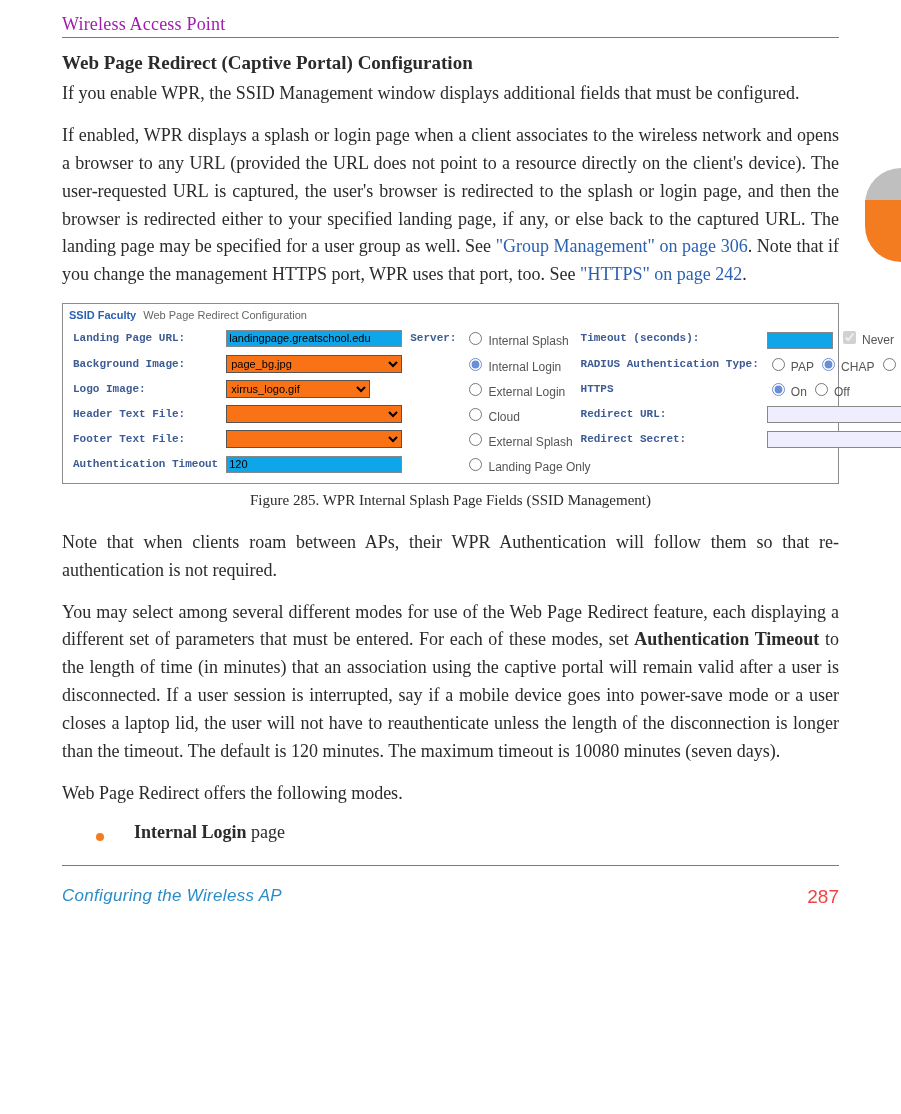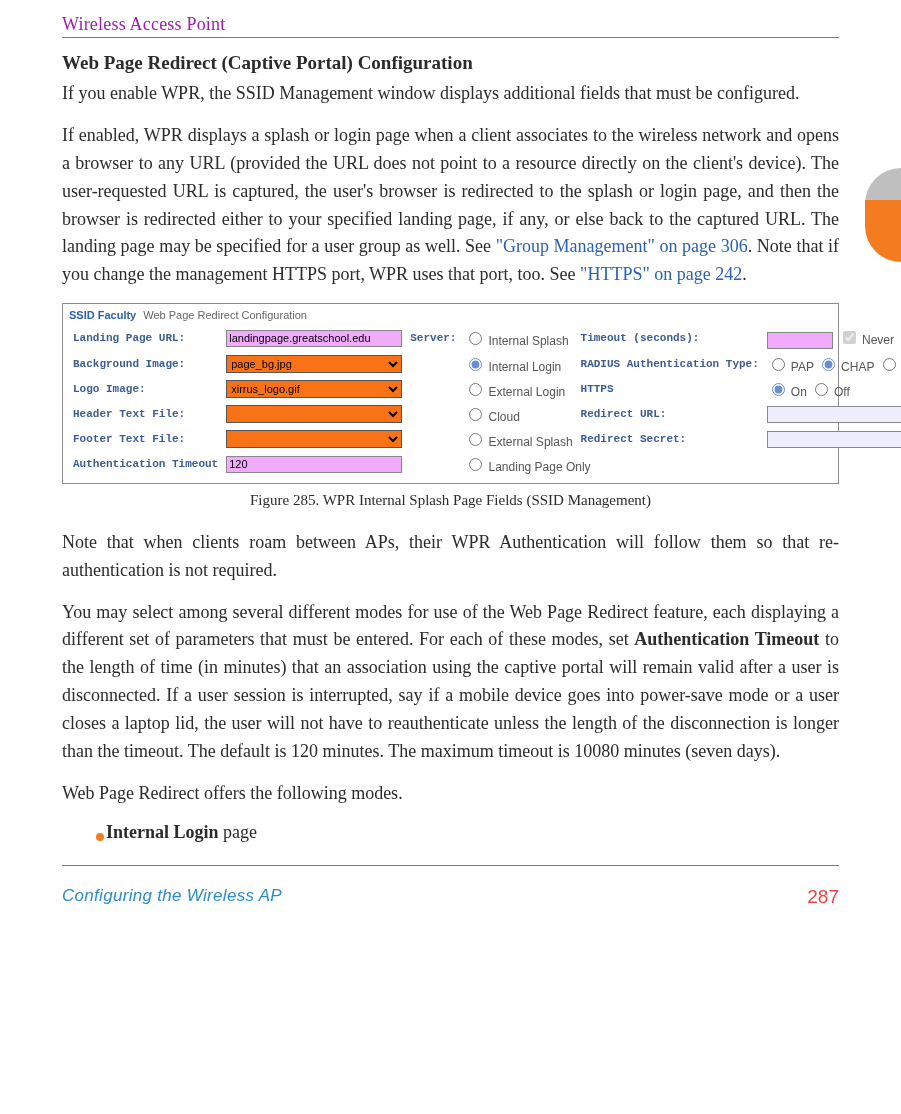--- a/index.html
+++ b/index.html
@@ -66,42 +66,42 @@
 }
 .figure .titlebar .grey { color:#666; font-weight:normal; margin-left:4px; }
 .figure table { border-collapse: collapse; width: 100%; }
 .figure td { padding: 3px 4px; vertical-align: middle; white-space: nowrap; }
 .figure td.label { color:#3d5b94; font-weight:bold; width:120px;font-family:Liberation Mono, monospace; }
 .figure input[type=text] {
   border: 1px solid #888;
   height: 15px;
   font-size: 11px;
   padding: 0 2px;
-  background:#f0abfc;
+  background:#0ea5e9;
 }
 .figure select {
   border: 1px solid #555;
   font-size: 11px;
   height: 18px;
   background:#f97316;
 }
 .figure .col1 { width: 250px; }
 .figure .col2 { width: 160px; }
 .figure .col3 { width: 140px; }
 .figure .radio { accent-color: #6a8ed6; }
 .figure .rlabel { color:#555; font-size:12px; }
 .figcap {
   text-align: center;
   font-size: 15px;
   margin: 8px 0 20px 0;
 }
 .bullet {
   display: flex;
   align-items: baseline;
-  gap: 2px;
+  gap: 30px;
   margin: 2px 0 8px 34px;
 }
 .disc {
   width: 8px; height:8px; border-radius:50%; background:#f47c20;
   flex:0 0 8px; position:relative; top:3px;
 }
 .bullet .txt { font-size:18px; }
 .footer {
   border-top: 1px solid #7b7b7b;
   margin-top: 22px;
@@ -157,21 +157,21 @@
         <td><input type="radio" class="radio" checked="" style=""> <span class="rlabel">Internal Login</span></td>
         <td class="label">RADIUS Authentication Type:</td>
         <td>
           <input type="radio" class="radio" style=""> <span class="rlabel">PAP</span>
           <input type="radio" class="radio" checked="" style=""> <span class="rlabel">CHAP</span>
           <input type="radio" class="radio" style=""> <span class="rlabel">MS-CHAP</span>
         </td>
       </tr>
       <tr>
         <td class="label">Logo Image:</td>
-        <td><select style="width:176px"><option>xirrus_logo.gif</option></select></td>
+        <td><select style="width:144px"><option>xirrus_logo.gif</option></select></td>
         <td></td>
         <td><input type="radio" class="radio" style=""> <span class="rlabel">External Login</span></td>
         <td class="label">HTTPS</td>
         <td>
           <input type="radio" class="radio" checked="" style=""> <span class="rlabel">On</span>
           <input type="radio" class="radio" style=""> <span class="rlabel">Off</span>
         </td>
       </tr>
       <tr>
         <td class="label">Header Text File:</td>

